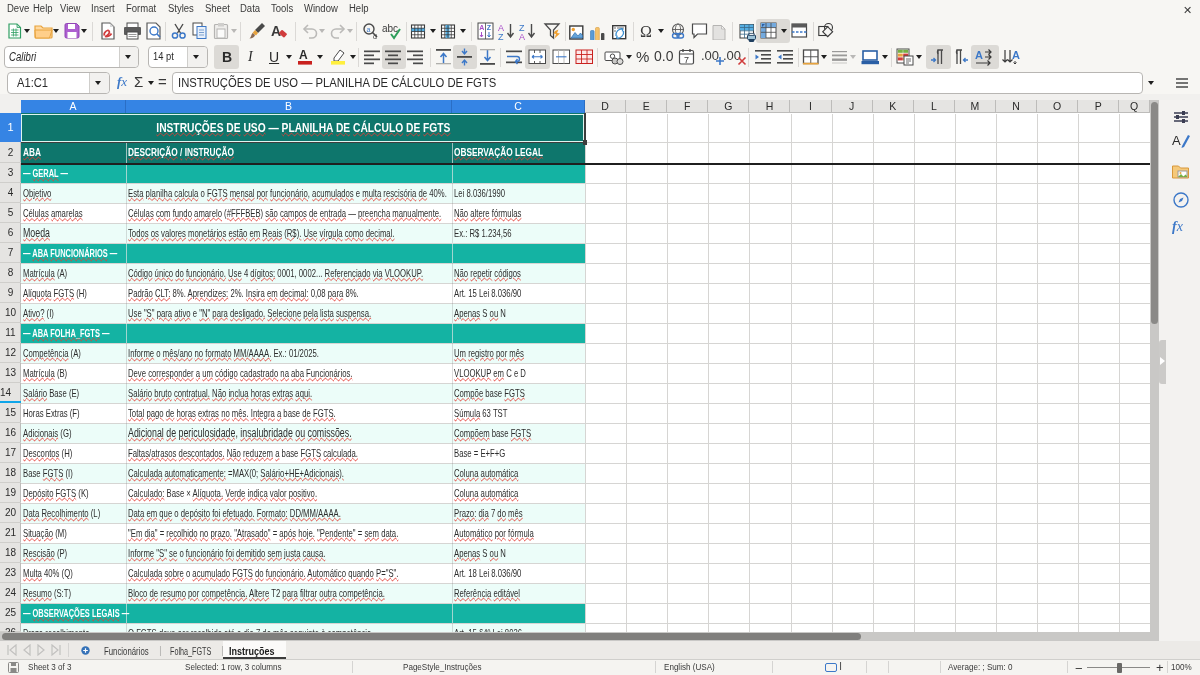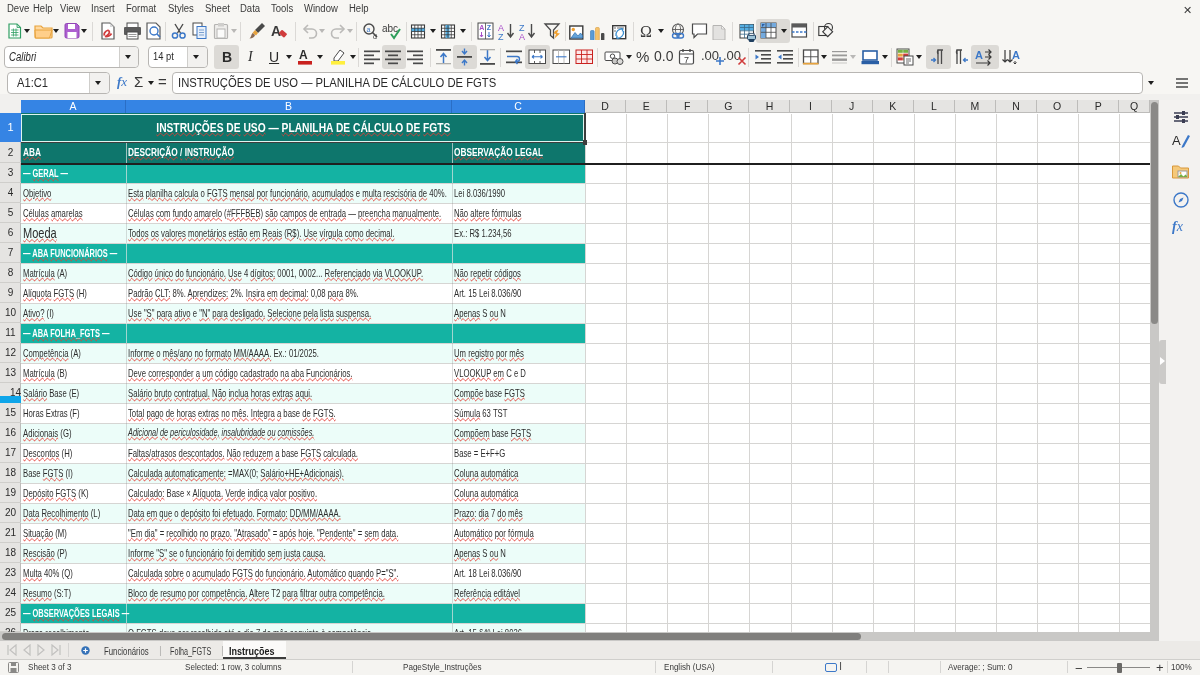--- a/index.html
+++ b/index.html
@@ -436,21 +436,21 @@
 <div class="ab" style="left:0;top:183px;width:21px;font-size:10px;color:#2a2a2a;text-align:center;height:20px;line-height:20px;border-bottom:1px solid #cfcecb">4</div>
 <div class="ab" style="left:0;top:203px;width:21px;font-size:10px;color:#2a2a2a;text-align:center;height:20px;line-height:20px;border-bottom:1px solid #cfcecb">5</div>
 <div class="ab" style="left:0;top:223px;width:21px;font-size:10px;color:#2a2a2a;text-align:center;height:20px;line-height:20px;border-bottom:1px solid #cfcecb">6</div>
 <div class="ab" style="left:0;top:243px;width:21px;font-size:10px;color:#2a2a2a;text-align:center;height:20px;line-height:20px;border-bottom:1px solid #cfcecb">7</div>
 <div class="ab" style="left:0;top:263px;width:21px;font-size:10px;color:#2a2a2a;text-align:center;height:20px;line-height:20px;border-bottom:1px solid #cfcecb">8</div>
 <div class="ab" style="left:0;top:283px;width:21px;font-size:10px;color:#2a2a2a;text-align:center;height:20px;line-height:20px;border-bottom:1px solid #cfcecb">9</div>
 <div class="ab" style="left:0;top:303px;width:21px;font-size:10px;color:#2a2a2a;text-align:center;height:20px;line-height:20px;border-bottom:1px solid #cfcecb">10</div>
 <div class="ab" style="left:0;top:323px;width:21px;font-size:10px;color:#2a2a2a;text-align:center;height:20px;line-height:20px;border-bottom:1px solid #cfcecb">11</div>
 <div class="ab" style="left:0;top:343px;width:21px;font-size:10px;color:#2a2a2a;text-align:center;height:20px;line-height:20px;border-bottom:1px solid #cfcecb">12</div>
 <div class="ab" style="left:0;top:363px;width:21px;font-size:10px;color:#2a2a2a;text-align:center;height:20px;line-height:20px;border-bottom:1px solid #cfcecb">13</div>
-<div class="ab" style="left:0;top:383px;width:31px;font-size:10px;color:#2a2a2a;text-align:center;height:20px;line-height:20px;border-bottom:7px solid #0ea5e9">14</div>
+<div class="ab" style="left:0;top:383px;width:31px;font-size:10px;color:#2a2a2a;height:20px;line-height:20px;border-bottom:2px solid #0ea5e9">14</div>
 <div class="ab" style="left:0;top:403px;width:21px;font-size:10px;color:#2a2a2a;text-align:center;height:20px;line-height:20px;border-bottom:1px solid #cfcecb">15</div>
 <div class="ab" style="left:0;top:423px;width:21px;font-size:10px;color:#2a2a2a;text-align:center;height:20px;line-height:20px;border-bottom:1px solid #cfcecb">16</div>
 <div class="ab" style="left:0;top:443px;width:21px;font-size:10px;color:#2a2a2a;text-align:center;height:20px;line-height:20px;border-bottom:1px solid #cfcecb">17</div>
 <div class="ab" style="left:0;top:463px;width:21px;font-size:10px;color:#2a2a2a;text-align:center;height:20px;line-height:20px;border-bottom:1px solid #cfcecb">18</div>
 <div class="ab" style="left:0;top:483px;width:21px;font-size:10px;color:#2a2a2a;text-align:center;height:20px;line-height:20px;border-bottom:1px solid #cfcecb">19</div>
 <div class="ab" style="left:0;top:503px;width:21px;font-size:10px;color:#2a2a2a;text-align:center;height:20px;line-height:20px;border-bottom:1px solid #cfcecb">20</div>
 <div class="ab" style="left:0;top:523px;width:21px;font-size:10px;color:#2a2a2a;text-align:center;height:20px;line-height:20px;border-bottom:1px solid #cfcecb">21</div>
 <div class="ab" style="left:0;top:543px;width:21px;font-size:10px;color:#2a2a2a;text-align:center;height:20px;line-height:20px;border-bottom:1px solid #cfcecb">18</div>
 <div class="ab" style="left:0;top:563px;width:21px;font-size:10px;color:#2a2a2a;text-align:center;height:20px;line-height:20px;border-bottom:1px solid #cfcecb">23</div>
 <div class="ab" style="left:0;top:583px;width:21px;font-size:10px;color:#2a2a2a;text-align:center;height:20px;line-height:20px;border-bottom:1px solid #cfcecb">24</div>
@@ -531,21 +531,21 @@
 <div class="ab cell" style="left:23px;top:142px;height:21px;line-height:21px;font-size:10.5px;color:#fff;font-weight:bold;"><span class="tx" style="transform:scaleX(0.79)"><u>ABA</u></span></div>
 <div class="ab cell" style="left:128px;top:142px;height:21px;line-height:21px;font-size:10.5px;color:#fff;font-weight:bold;"><span class="tx" style="transform:scaleX(0.79)"><u>DESCRIÇÃO</u> <u>/</u> <u>INSTRUÇÃO</u></span></div>
 <div class="ab cell" style="left:454px;top:142px;height:21px;line-height:21px;font-size:10.5px;color:#fff;font-weight:bold;"><span class="tx" style="transform:scaleX(0.79)"><u>OBSERVAÇÃO</u> <u>LEGAL</u></span></div>
 <div class="ab cell" style="left:23px;top:163px;height:20px;line-height:20px;font-size:10.5px;color:#fff;font-weight:bold;"><span class="tx" style="transform:scaleX(0.71)">— <u>GERAL</u> —</span></div>
 <div class="ab cell" style="left:23px;top:183px;height:20px;line-height:20px;font-size:10.5px;color:#2d2d2d;"><span class="tx" style="transform:scaleX(0.735)"><u>Objetivo</u></span></div>
 <div class="ab cell" style="left:128px;top:183px;height:20px;line-height:20px;font-size:10.5px;color:#2d2d2d;"><span class="tx" style="transform:scaleX(0.735)"><u>Esta</u> <u>planilha</u> <u>calcula</u> o <u>FGTS</u> <u>mensal</u> <u>por</u> <u>funcionário,</u> <u>acumulados</u> e <u>multa</u> <u>rescisória</u> <u>de</u> 40%.</span></div>
 <div class="ab cell" style="left:454px;top:183px;height:20px;line-height:20px;font-size:10.5px;color:#2d2d2d;"><span class="tx" style="transform:scaleX(0.735)">Lei 8.036/1990</span></div>
 <div class="ab cell" style="left:23px;top:203px;height:20px;line-height:20px;font-size:10.5px;color:#2d2d2d;"><span class="tx" style="transform:scaleX(0.735)"><u>Células</u> <u>amarelas</u></span></div>
 <div class="ab cell" style="left:128px;top:203px;height:36px;line-height:20px;font-size:10.5px;color:#2d2d2d;"><span class="tx" style="transform:scaleX(0.735)"><u>Células</u> <u>com</u> <u>fundo</u> <u>amarelo</u> <u>(#FFFBEB)</u> <u>são</u> <u>campos</u> <u>de</u> <u>entrada</u> — <u>preencha</u> <u>manualmente.</u></span></div>
 <div class="ab cell" style="left:454px;top:203px;height:20px;line-height:20px;font-size:10.5px;color:#2d2d2d;"><span class="tx" style="transform:scaleX(0.735)"><u>Não</u> <u>altere</u> <u>fórmulas</u></span></div>
-<div class="ab cell" style="left:23px;top:223px;height:28px;line-height:20px;font-size:15px;color:#2d2d2d;"><span class="tx" style="transform:scaleX(0.735)"><u>Moeda</u></span></div>
+<div class="ab cell" style="left:23px;top:223px;height:28px;line-height:20px;font-size:12px;color:#2d2d2d;"><span class="tx" style="transform:scaleX(0.735)"><u>Moeda</u></span></div>
 <div class="ab cell" style="left:128px;top:223px;height:20px;line-height:20px;font-size:10.5px;color:#2d2d2d;"><span class="tx" style="transform:scaleX(0.735)"><u>Todos</u> <u>os</u> <u>valores</u> <u>monetários</u> <u>estão</u> <u>em</u> <u>Reais</u> <u>(R$).</u> <u>Use</u> <u>vírgula</u> <u>como</u> <u>decimal.</u></span></div>
 <div class="ab cell" style="left:454px;top:223px;height:20px;line-height:20px;font-size:10.5px;color:#2d2d2d;"><span class="tx" style="transform:scaleX(0.735)">Ex.: R$ 1.234,56</span></div>
 <div class="ab cell" style="left:23px;top:243px;height:20px;line-height:20px;font-size:10.5px;color:#fff;font-weight:bold;"><span class="tx" style="transform:scaleX(0.71)">— <u>ABA</u> <u>FUNCIONÁRIOS</u> —</span></div>
 <div class="ab cell" style="left:23px;top:263px;height:20px;line-height:20px;font-size:10.5px;color:#2d2d2d;"><span class="tx" style="transform:scaleX(0.735)"><u>Matrícula</u> (A)</span></div>
 <div class="ab cell" style="left:128px;top:263px;height:20px;line-height:20px;font-size:10.5px;color:#2d2d2d;"><span class="tx" style="transform:scaleX(0.735)"><u>Código</u> <u>único</u> <u>do</u> <u>funcionário.</u> <u>Use</u> 4 <u>dígitos:</u> 0001, 0002... <u>Referenciado</u> <u>via</u> <u>VLOOKUP.</u></span></div>
 <div class="ab cell" style="left:454px;top:263px;height:24px;line-height:20px;font-size:10.5px;color:#2d2d2d;"><span class="tx" style="transform:scaleX(0.735)"><u>Não</u> <u>repetir</u> <u>códigos</u></span></div>
 <div class="ab cell" style="left:23px;top:283px;height:20px;line-height:20px;font-size:10.5px;color:#2d2d2d;"><span class="tx" style="transform:scaleX(0.735)"><u>Alíquota</u> <u>FGTS</u> (H)</span></div>
 <div class="ab cell" style="left:128px;top:283px;height:20px;line-height:20px;font-size:10.5px;color:#2d2d2d;"><span class="tx" style="transform:scaleX(0.735)"><u>Padrão</u> <u>CLT:</u> 8%. <u>Aprendizes:</u> 2%. <u>Insira</u> <u>em</u> <u>decimal:</u> 0,08 <u>para</u> 8%.</span></div>
 <div class="ab cell" style="left:454px;top:283px;height:20px;line-height:20px;font-size:10.5px;color:#2d2d2d;"><span class="tx" style="transform:scaleX(0.735)">Art. 15 Lei 8.036/90</span></div>
 <div class="ab cell" style="left:23px;top:303px;height:20px;line-height:20px;font-size:10.5px;color:#2d2d2d;"><span class="tx" style="transform:scaleX(0.735)"><u>Ativo?</u> (I)</span></div>
@@ -558,21 +558,21 @@
 <div class="ab cell" style="left:23px;top:363px;height:20px;line-height:20px;font-size:10.5px;color:#2d2d2d;"><span class="tx" style="transform:scaleX(0.735)"><u>Matrícula</u> (B)</span></div>
 <div class="ab cell" style="left:128px;top:363px;height:20px;line-height:20px;font-size:10.5px;color:#2d2d2d;"><span class="tx" style="transform:scaleX(0.735)"><u>Deve</u> <u>corresponder</u> <u>a</u> <u>um</u> <u>código</u> <u>cadastrado</u> <u>na</u> <u>aba</u> <u>Funcionários.</u></span></div>
 <div class="ab cell" style="left:454px;top:363px;height:20px;line-height:20px;font-size:10.5px;color:#2d2d2d;"><span class="tx" style="transform:scaleX(0.735)"><u>VLOOKUP</u> <u>em</u> C e D</span></div>
 <div class="ab cell" style="left:23px;top:383px;height:20px;line-height:20px;font-size:10.5px;color:#2d2d2d;"><span class="tx" style="transform:scaleX(0.735)"><u>Salário</u> Base (E)</span></div>
 <div class="ab cell" style="left:128px;top:383px;height:20px;line-height:20px;font-size:10.5px;color:#2d2d2d;"><span class="tx" style="transform:scaleX(0.735)"><u>Salário</u> <u>bruto</u> <u>contratual.</u> <u>Não</u> <u>inclua</u> <u>horas</u> <u>extras</u> <u>aqui.</u></span></div>
 <div class="ab cell" style="left:454px;top:383px;height:20px;line-height:20px;font-size:10.5px;color:#2d2d2d;"><span class="tx" style="transform:scaleX(0.735)"><u>Compõe</u> base <u>FGTS</u></span></div>
 <div class="ab cell" style="left:23px;top:403px;height:20px;line-height:20px;font-size:10.5px;color:#2d2d2d;"><span class="tx" style="transform:scaleX(0.735)">Horas Extras (F)</span></div>
 <div class="ab cell" style="left:128px;top:403px;height:20px;line-height:20px;font-size:10.5px;color:#2d2d2d;"><span class="tx" style="transform:scaleX(0.735)"><u>Total</u> <u>pago</u> <u>de</u> <u>horas</u> <u>extras</u> <u>no</u> <u>mês.</u> <u>Integra</u> <u>a</u> base <u>de</u> <u>FGTS.</u></span></div>
 <div class="ab cell" style="left:454px;top:403px;height:20px;line-height:20px;font-size:10.5px;color:#2d2d2d;"><span class="tx" style="transform:scaleX(0.735)"><u>Súmula</u> 63 TST</span></div>
 <div class="ab cell" style="left:23px;top:423px;height:20px;line-height:20px;font-size:10.5px;color:#2d2d2d;"><span class="tx" style="transform:scaleX(0.735)"><u>Adicionais</u> (G)</span></div>
-<div class="ab cell" style="left:128px;top:423px;height:20px;line-height:20px;font-size:10px;color:#2d2d2d;font-style:italic;"><span class="tx" style="transform:scaleX(0.735)"><u>Adicional</u> <u>de</u> <u>periculosidade,</u> <u>insalubridade</u> <u>ou</u> <u>comissões.</u></span></div>
+<div class="ab cell" style="left:128px;top:423px;height:20px;line-height:20px;font-size:12px;color:#2d2d2d;"><span class="tx" style="transform:scaleX(0.735)"><u>Adicional</u> <u>de</u> <u>periculosidade,</u> <u>insalubridade</u> <u>ou</u> <u>comissões.</u></span></div>
 <div class="ab cell" style="left:454px;top:423px;height:20px;line-height:20px;font-size:10.5px;color:#2d2d2d;"><span class="tx" style="transform:scaleX(0.735)"><u>Compõem</u> base <u>FGTS</u></span></div>
 <div class="ab cell" style="left:23px;top:443px;height:20px;line-height:20px;font-size:10.5px;color:#2d2d2d;"><span class="tx" style="transform:scaleX(0.735)"><u>Descontos</u> (H)</span></div>
 <div class="ab cell" style="left:128px;top:443px;height:20px;line-height:20px;font-size:10.5px;color:#2d2d2d;"><span class="tx" style="transform:scaleX(0.735)"><u>Faltas/atrasos</u> <u>descontados.</u> <u>Não</u> <u>reduzem</u> <u>a</u> base <u>FGTS</u> <u>calculada.</u></span></div>
 <div class="ab cell" style="left:454px;top:443px;height:20px;line-height:20px;font-size:10.5px;color:#2d2d2d;text-align:center;"><span class="tx" style="transform:scaleX(0.735)">Base = E+F+G</span></div>
 <div class="ab cell" style="left:23px;top:463px;height:20px;line-height:20px;font-size:10.5px;color:#2d2d2d;"><span class="tx" style="transform:scaleX(0.735)">Base <u>FGTS</u> (I)</span></div>
 <div class="ab cell" style="left:128px;top:463px;height:20px;line-height:20px;font-size:10.5px;color:#2d2d2d;"><span class="tx" style="transform:scaleX(0.735)"><u>Calculada</u> <u>automaticamente:</u> =MAX(0; <u>Salário+HE+Adicionais).</u></span></div>
 <div class="ab cell" style="left:454px;top:463px;height:20px;line-height:20px;font-size:10.5px;color:#2d2d2d;"><span class="tx" style="transform:scaleX(0.735)"><u>Coluna</u> <u>automática</u></span></div>
 <div class="ab cell" style="left:23px;top:483px;height:20px;line-height:20px;font-size:10.5px;color:#2d2d2d;"><span class="tx" style="transform:scaleX(0.735)"><u>Depósito</u> <u>FGTS</u> (K)</span></div>
 <div class="ab cell" style="left:128px;top:483px;height:20px;line-height:20px;font-size:10.5px;color:#2d2d2d;"><span class="tx" style="transform:scaleX(0.735)"><u>Calculado:</u> Base × <u>Alíquota.</u> <u>Verde</u> <u>indica</u> <u>valor</u> <u>positivo.</u></span></div>
 <div class="ab cell" style="left:454px;top:483px;height:20px;line-height:20px;font-size:10.5px;color:#2d2d2d;"><span class="tx" style="transform:scaleX(0.735)"><u>Coluna</u> <u>automática</u></span></div>

